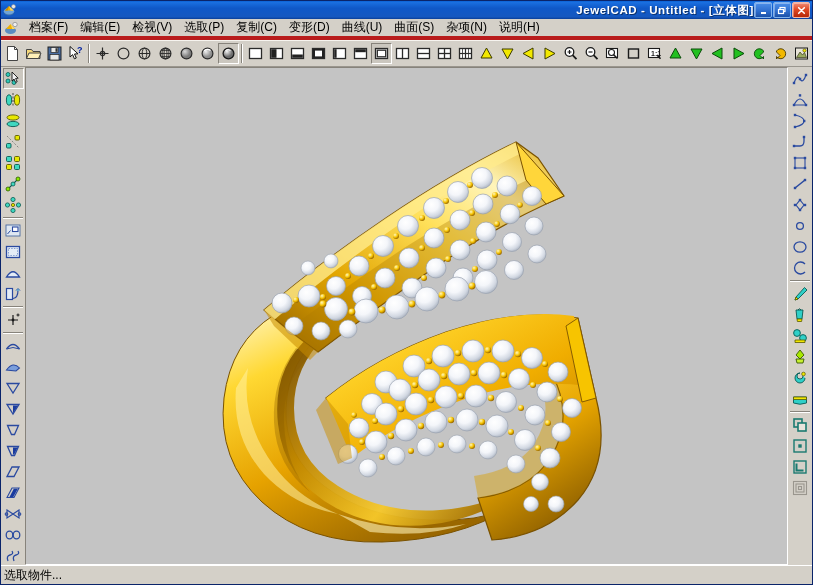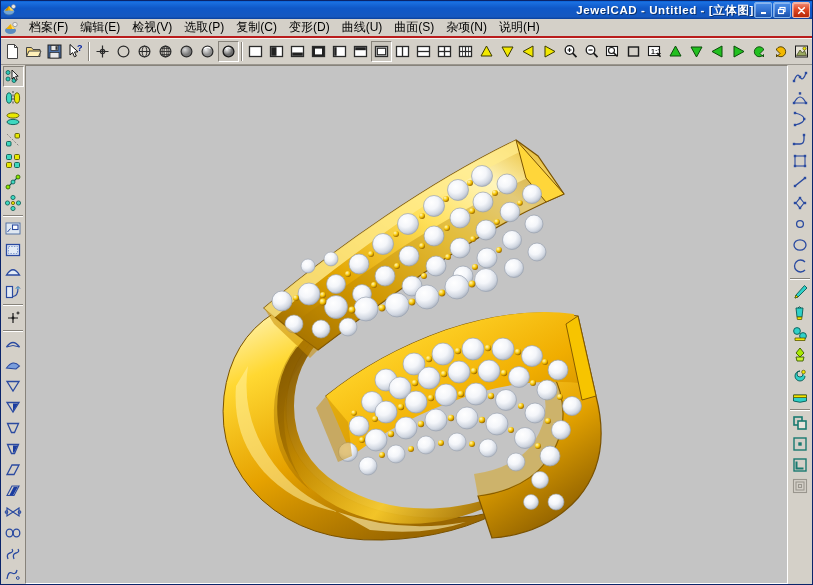--- a/index.html
+++ b/index.html
@@ -35,21 +35,21 @@
     display:flex;align-items:center;justify-content:center;
     font-size:9px;color:#fff;font-weight:bold;line-height:1;
     background:linear-gradient(to bottom,#4d8fe8,#2f6fd0 55%,#1c51a8);
     box-shadow:inset 1px 1px 0 rgba(255,255,255,.35);
   }
   .tb-btn.close{background:linear-gradient(to bottom,#f08c78,#e04a25 45%,#b52708);border-color:#f4b8a6;}
 
   
   .menubar{
     height:17px;flex:0 0 17px;display:flex;align-items:center;
-    background:#d4d0c8;border-bottom:2px solid #b91c1c;padding-left:2px;
+    background:#d4d0c8;border-bottom:4px solid #b91c1c;padding-left:2px;
   }
   .menubar .m-icon{width:16px;height:15px;margin-right:4px;flex:0 0 16px;
     display:flex;align-items:center;justify-content:center;}
   .menu-item{
     padding:1px 6px 2px 6px;color:#000;font-size:12px;white-space:nowrap;
     font-family:"Liberation Sans","DejaVu Sans",sans-serif;cursor:default;
   }
 
   
   .toolbar{
@@ -999,14 +999,18 @@
           <rect x="2.5" y="2.5" width="13" height="13" fill="none" stroke="#9a968e" stroke-width="1.1"></rect>
           <rect x="5" y="5" width="8" height="8" fill="none" stroke="#9a968e" stroke-width="1.1"></rect>
           <rect x="7.5" y="7.5" width="3" height="3" fill="none" stroke="#9a968e" stroke-width="1.1"></rect>
         </svg>
       </div>
 
       <div class="sb-spacer"></div>
     </div>
   </div>
 
+  <div class="statusbar">
+    <span class="status-text">选取物件...</span>
+    <span class="status-pane"></span>
+  </div>
 
 </div>
 
 </body></html>

